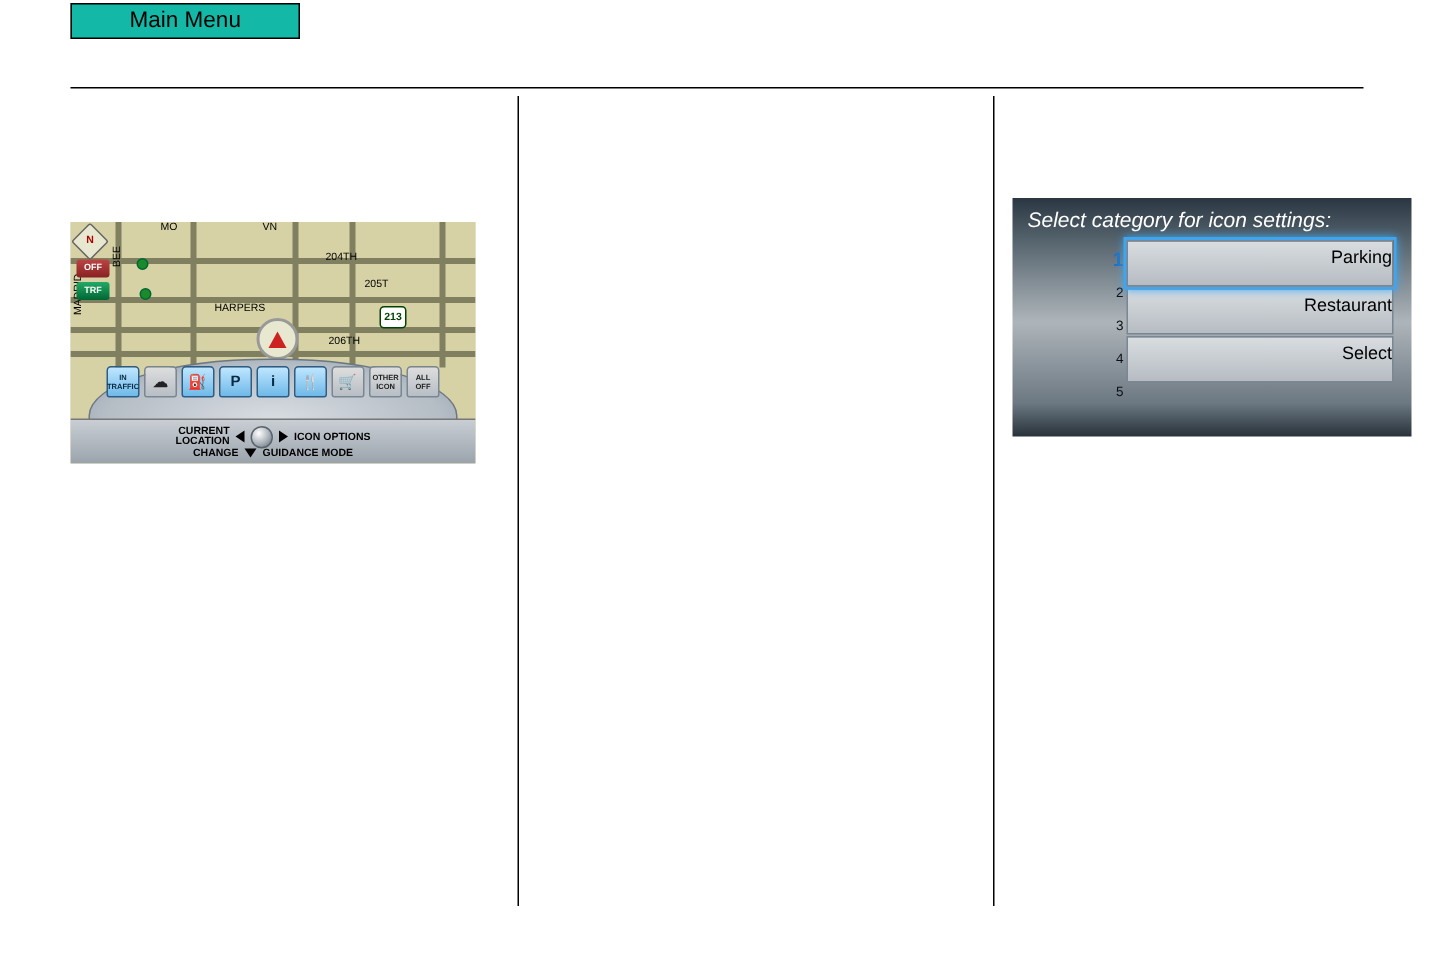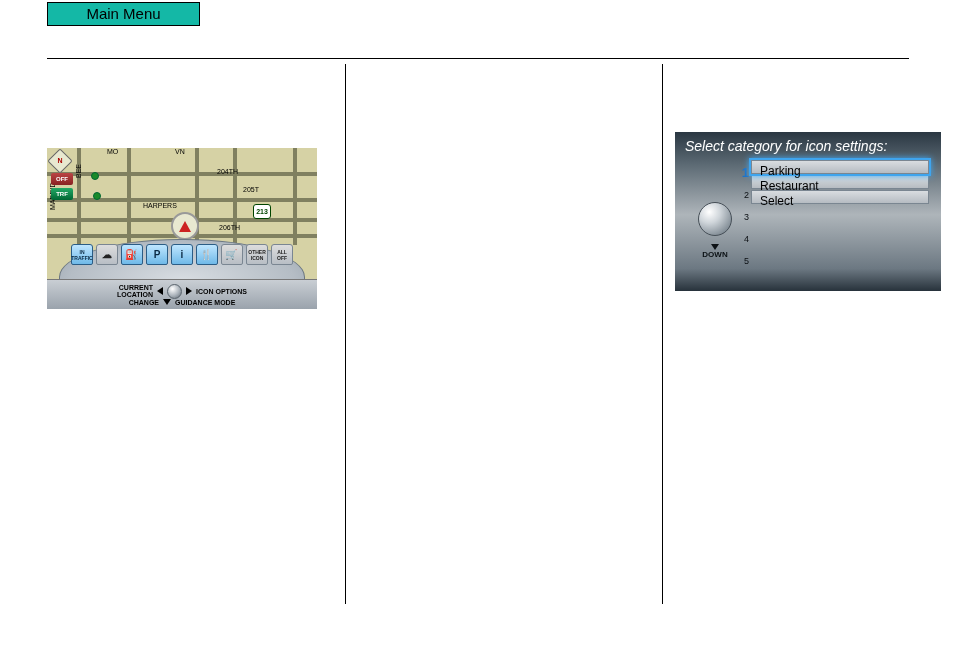--- a/index.html
+++ b/index.html
@@ -83,21 +83,21 @@
 
     
     .cat-shot{
       width:266px;height:159px;
       margin-top:68px;
       background:linear-gradient(180deg,#2a3742 0%,#5b6973 20%,#aeb5ba 52%,#6c7882 86%,#27323b 100%);
       position:relative;font-family:Arial, sans-serif;color:#fff;overflow:hidden;
     }
     .cat-header{position:absolute;left:10px;top:6px;font-size:14px;font-style:italic;}
     .cat-list{position:absolute;left:76px;right:12px;top:28px;display:flex;flex-direction:column;gap:1px;}
-    .cat-item{height:14px;background:linear-gradient(#d9dde0,#b6bcc2);color:#000;font-size:12px;line-height:21px;padding-left:8px;border:1px solid #7a8691;position:relative;}
+    .cat-item{height:31px;background:linear-gradient(#d9dde0,#b6bcc2);color:#000;font-size:12px;line-height:21px;padding-left:8px;border:1px solid #7a8691;position:relative;text-align:right;}
     .cat-item.first{box-shadow:0 0 0 2px #3fa5ee, 0 0 6px 2px #3fa5ee; z-index:2;}
     .knob-col{position:absolute;left:10px;top:30px;width:60px;display:flex;flex-direction:column;align-items:center;gap:0;}
     .knob{width:34px;height:34px;border-radius:50%;background:radial-gradient(circle at 32% 28%, #fff 0%, #cfd5da 35%, #7f8a93 80%, #4b555e 100%);border:1px solid #464f57;margin-top:40px;}
     .down-grp{display:flex;flex-direction:column;align-items:center;margin-top:8px;}
     .down-grp .tri.d{border-top-color:#0d1216;}
     .down-label{font-size:8px;color:#0b1115;font-weight:bold;}
     .num-col{position:absolute;left:62px;top:30px;width:12px;display:flex;flex-direction:column;gap:0;}
     .num-col span{height:22px;line-height:22px;font-size:9px;color:#0b0f13;text-align:right;}
     .num-col span.sel{font-size:13px;color:#1d72c7;font-weight:bold;}
   </style>
@@ -171,27 +171,20 @@
       </div>
     </div>
   </div>
 </div>
 
 <div class="col c2"></div>
 
 <div class="col c3">
   <div class="cat-shot">
     <div class="cat-header">Select category for icon settings:</div>
-    <div class="knob-col">
-      <div class="knob"></div>
-      <div class="down-grp">
-        <span class="tri d"></span>
-        <span class="down-label">DOWN</span>
-      </div>
-    </div>
     <div class="num-col">
       <span class="sel">1</span>
       <span>2</span>
       <span>3</span>
       <span>4</span>
       <span>5</span>
     </div>
     <div class="cat-list">
       <div class="cat-item first">Parking</div>
       <div class="cat-item">Restaurant</div>

